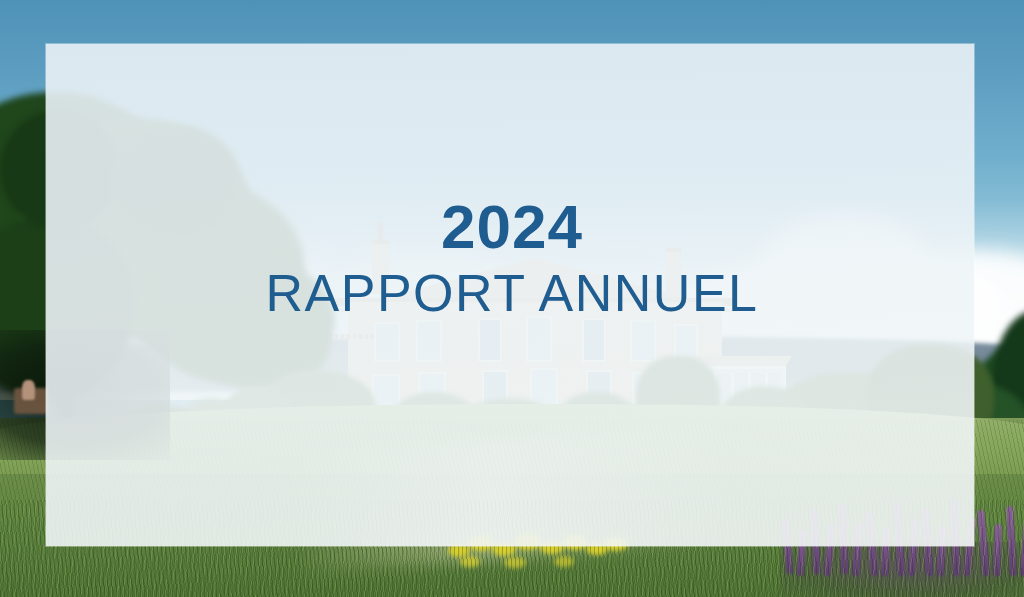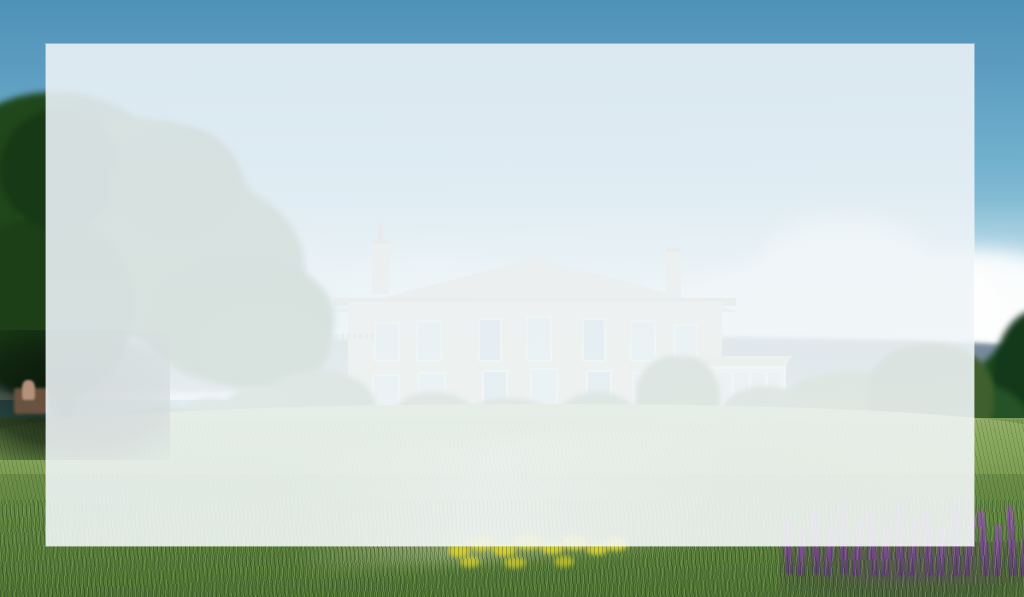--- a/index.html
+++ b/index.html
@@ -460,14 +460,18 @@
       <div class="lv" style="left:228px; top:10px; height:70px; transform:rotate(-3deg);"></div>
       <div class="lv" style="left:242px; top:26px; height:54px; transform:rotate(4deg);"></div>
 
     </div>
 
     <div class="blades"></div>
   </div>
 
   <div class="overlay-panel"></div>
 
+  <div class="title-block">
+    <span class="year">2024</span>
+    <span class="report-title">RAPPORT ANNUEL</span>
+  </div>
 
 </div>
 
 </body></html>

